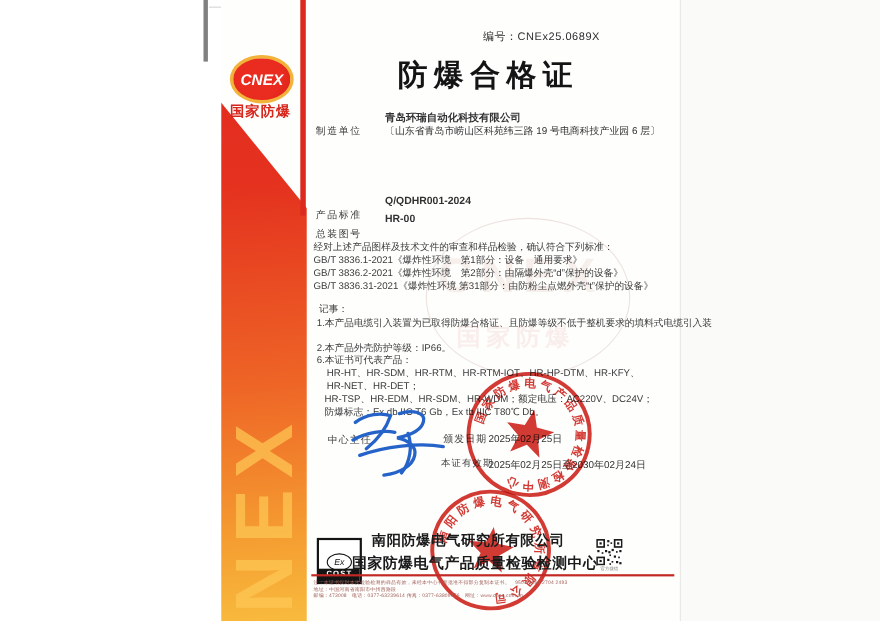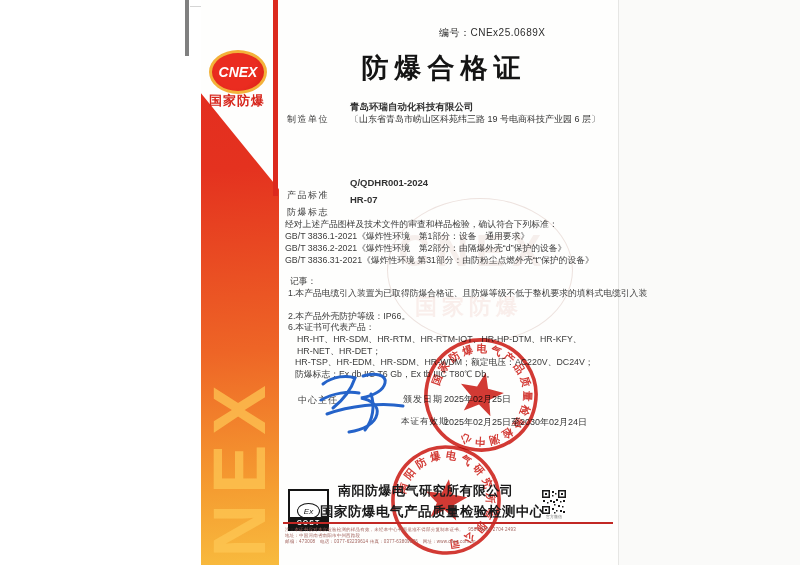--- a/index.html
+++ b/index.html
@@ -95,22 +95,22 @@
       <span class="fvalue">青岛环瑞自动化科技有限公司</span>
     </div>
     <div class="frow" style="top:113px">
       <span class="fvalue" style="font-weight:400;font-size:9px;">〔山东省青岛市崂山区科苑纬三路 19 号电商科技产业园 6 层〕</span>
     </div>
     <div class="frow" style="top:177px">
       <span class="flabel">产品标准</span>
       <span class="fvalue">Q/QDHR001-2024</span>
     </div>
     <div class="frow" style="top:194px">
-      <span class="flabel">防爆标志</span>
-      <span class="fvalue">HR-07</span>
+      <span class="flabel">总装图号</span>
+      <span class="fvalue">HR-00</span>
     </div>
 
     <div class="abs plain" style="left:84px;top:219px">经对上述产品图样及技术文件的审查和样品检验，确认符合下列标准：</div>
     <div class="abs plain" style="left:84px;top:231px">GB/T 3836.1-2021《爆炸性环境　第1部分：设备　通用要求》</div>
     <div class="abs plain" style="left:84px;top:243px">GB/T 3836.2-2021《爆炸性环境　第2部分：由隔爆外壳“d”保护的设备》</div>
     <div class="abs plain" style="left:84px;top:255px">GB/T 3836.31-2021《爆炸性环境 第31部分：由防粉尘点燃外壳“t”保护的设备》</div>
 
     <div class="abs plain" style="left:89px;top:276px">记事：</div>
     <div class="abs plain" style="left:87px;top:288px">1.本产品电缆引入装置为已取得防爆合格证、且防爆等级不低于整机要求的填料式电缆引入装</div>
     <div class="abs plain" style="left:87px;top:311px">2.本产品外壳防护等级：IP66。</div>

